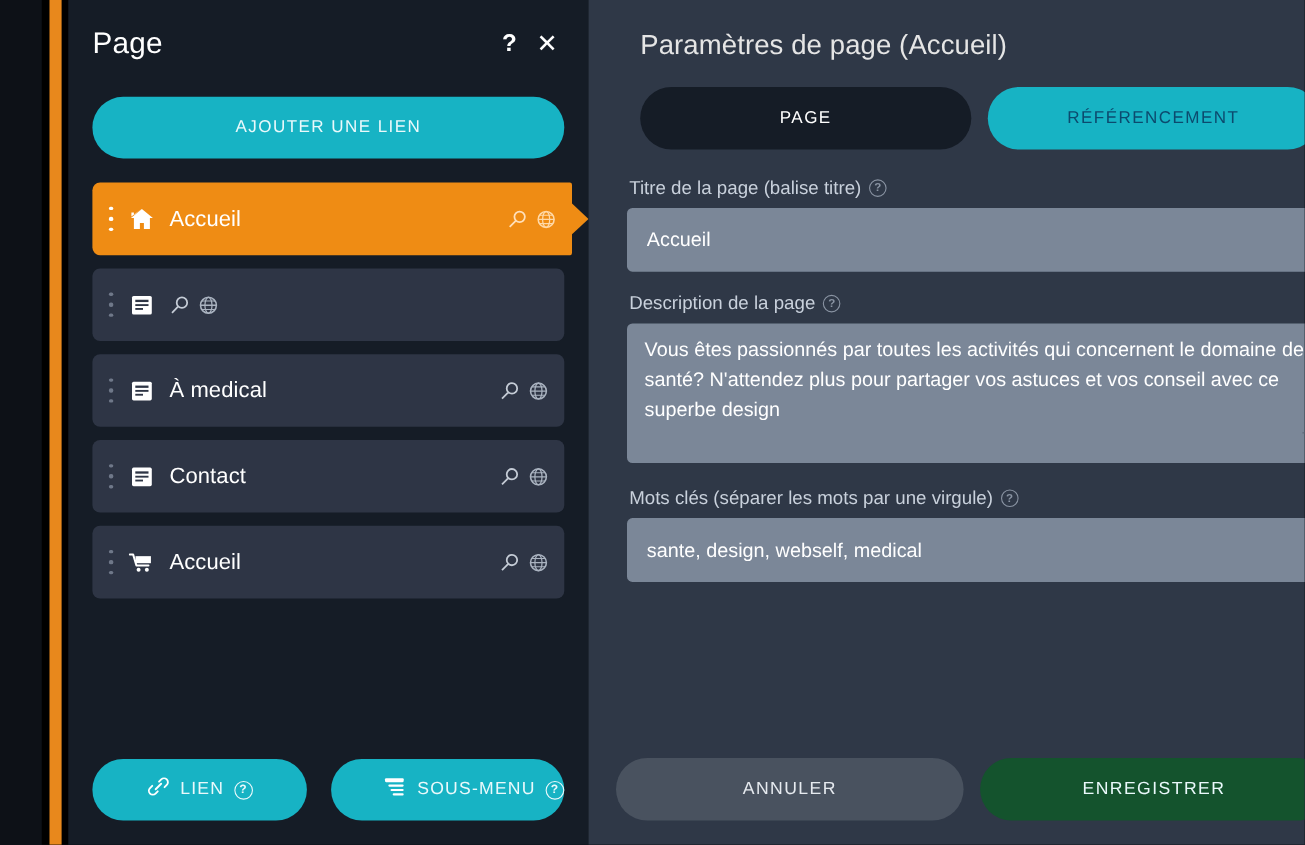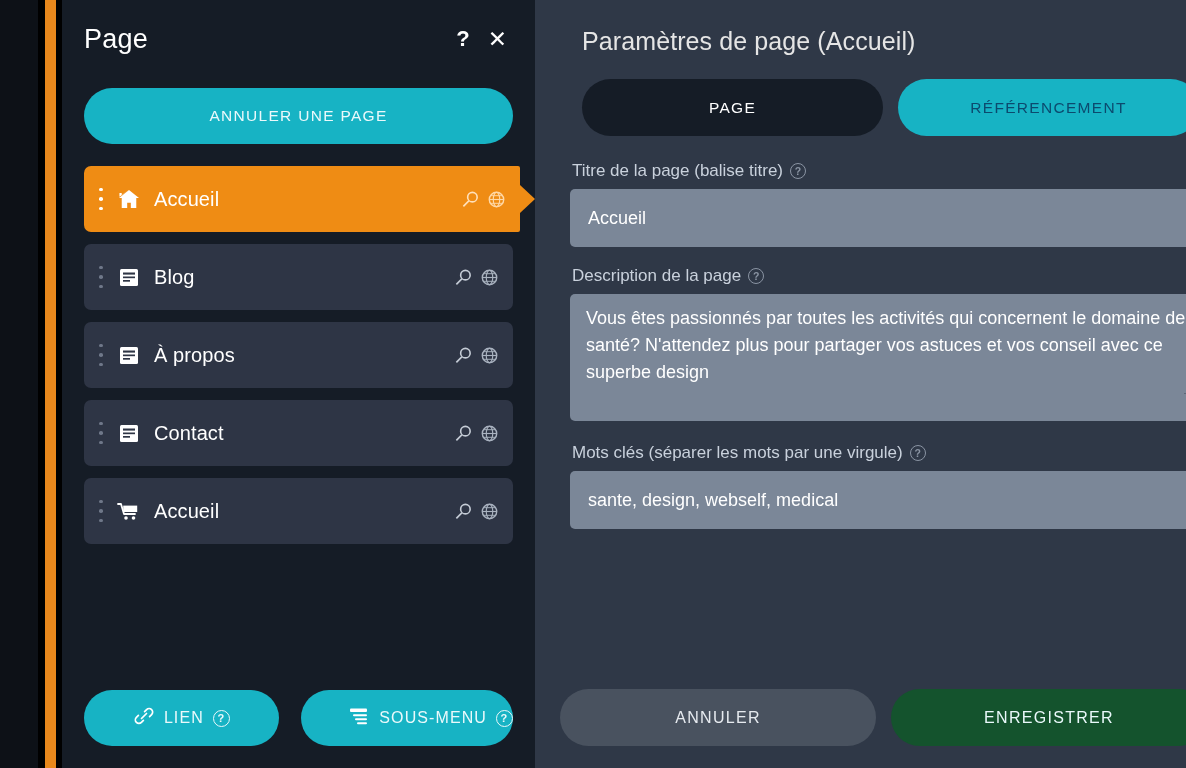--- a/index.html
+++ b/index.html
@@ -353,21 +353,21 @@
   <div class="left-panel">
 
     <div class="left-header">
       <div class="left-title">Page</div>
       <div class="hdr-icons">
         <div class="hdr-q">?</div>
         <div class="hdr-x">✕</div>
       </div>
     </div>
 
-    <button class="btn-add">ANNULER UNE PAGE</button>
+    <button class="btn-add">AJOUTER UNE LIEN</button>
 
     <div class="page-list">
 
       <div class="page-item active">
         <div class="drag-dots">
             <i></i>
             <i></i>
             <i></i>
           </div>
         <div class="type-icon">
@@ -403,21 +403,20 @@
             <i></i>
           </div>
         <div class="type-icon">
           <svg width="22" height="21" viewBox="0 0 22 21">
               <rect x="2" y="2" width="18" height="17" rx="1.5" fill="#ffffff"></rect>
               <rect x="5" y="5.5" width="12" height="2.1" fill="#2e3545"></rect>
               <rect x="5" y="9.5" width="12" height="1.7" fill="#2e3545"></rect>
               <rect x="5" y="13" width="7" height="1.7" fill="#2e3545"></rect>
             </svg>
         </div>
-        <div class="page-label">Blog</div>
         <div class="row-tools">
           <span>
             <svg width="19" height="19" viewBox="0 0 20 20">
                 <circle cx="12" cy="7.5" r="5" fill="none" stroke="#c5ccd6" stroke-width="1.7"></circle>
                 <line x1="8.2" y1="11.4" x2="2.5" y2="17.2" stroke="#c5ccd6" stroke-width="1.7"></line>
               </svg>
           </span>
           <span>
             <svg width="19" height="19" viewBox="0 0 20 20">
                 <circle cx="10" cy="10" r="7.6" fill="none" stroke="#aab3c0" stroke-width="1.5"></circle>
@@ -437,21 +436,21 @@
             <i></i>
           </div>
         <div class="type-icon">
           <svg width="22" height="21" viewBox="0 0 22 21">
               <rect x="2" y="2" width="18" height="17" rx="1.5" fill="#ffffff"></rect>
               <rect x="5" y="5.5" width="12" height="2.1" fill="#2e3545"></rect>
               <rect x="5" y="9.5" width="12" height="1.7" fill="#2e3545"></rect>
               <rect x="5" y="13" width="7" height="1.7" fill="#2e3545"></rect>
             </svg>
         </div>
-        <div class="page-label">À propos</div>
+        <div class="page-label">À medical</div>
         <div class="row-tools">
           <span>
             <svg width="19" height="19" viewBox="0 0 20 20">
                 <circle cx="12" cy="7.5" r="5" fill="none" stroke="#c5ccd6" stroke-width="1.7"></circle>
                 <line x1="8.2" y1="11.4" x2="2.5" y2="17.2" stroke="#c5ccd6" stroke-width="1.7"></line>
               </svg>
           </span>
           <span>
             <svg width="19" height="19" viewBox="0 0 20 20">
                 <circle cx="10" cy="10" r="7.6" fill="none" stroke="#aab3c0" stroke-width="1.5"></circle>

